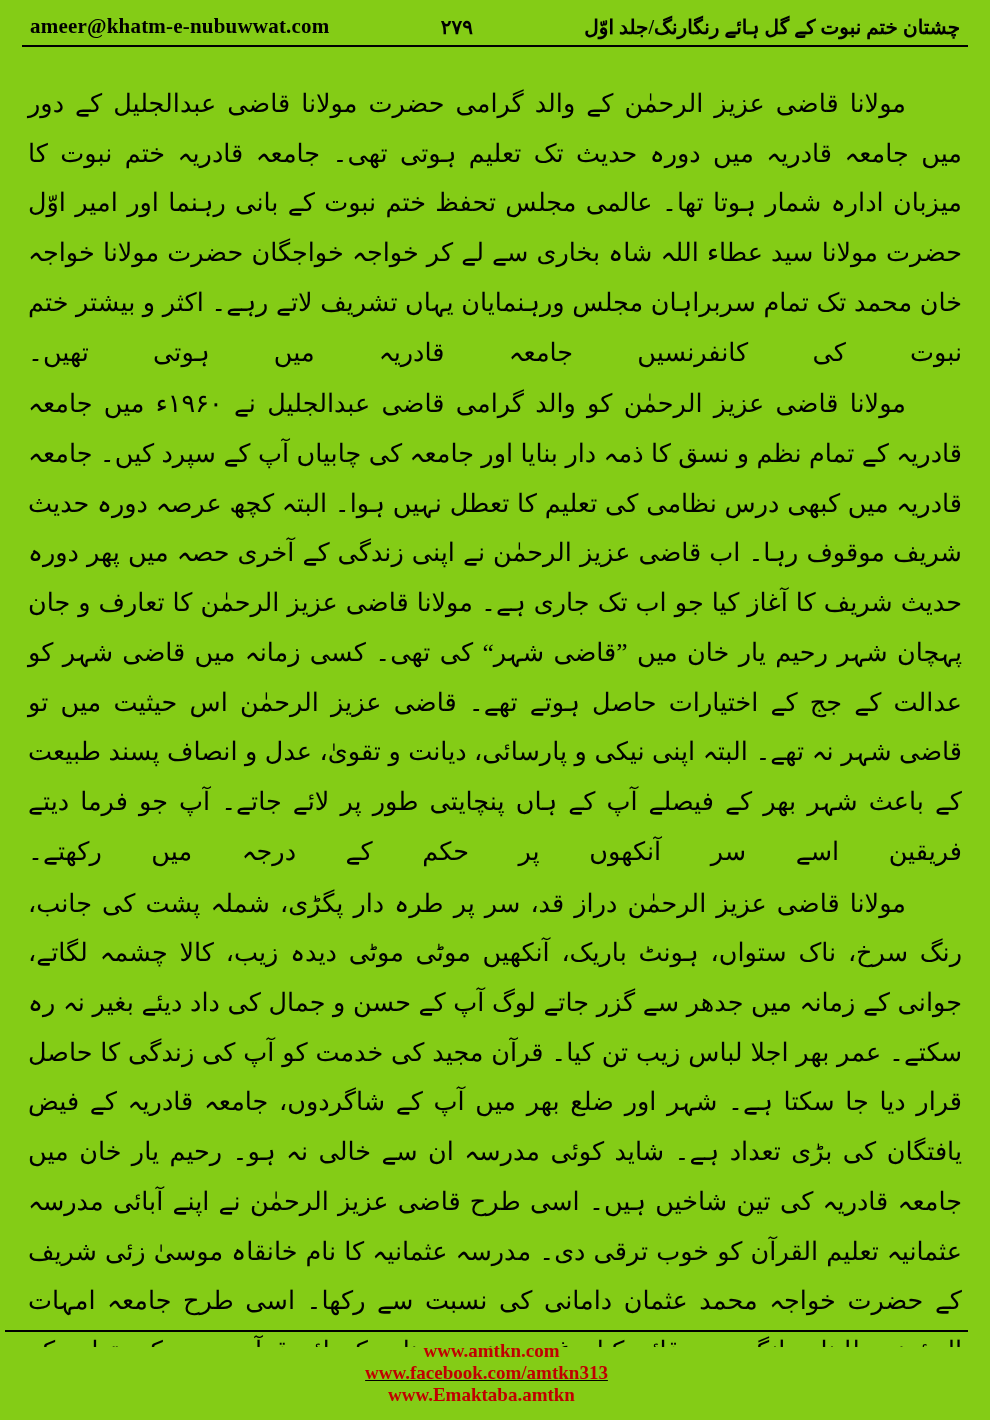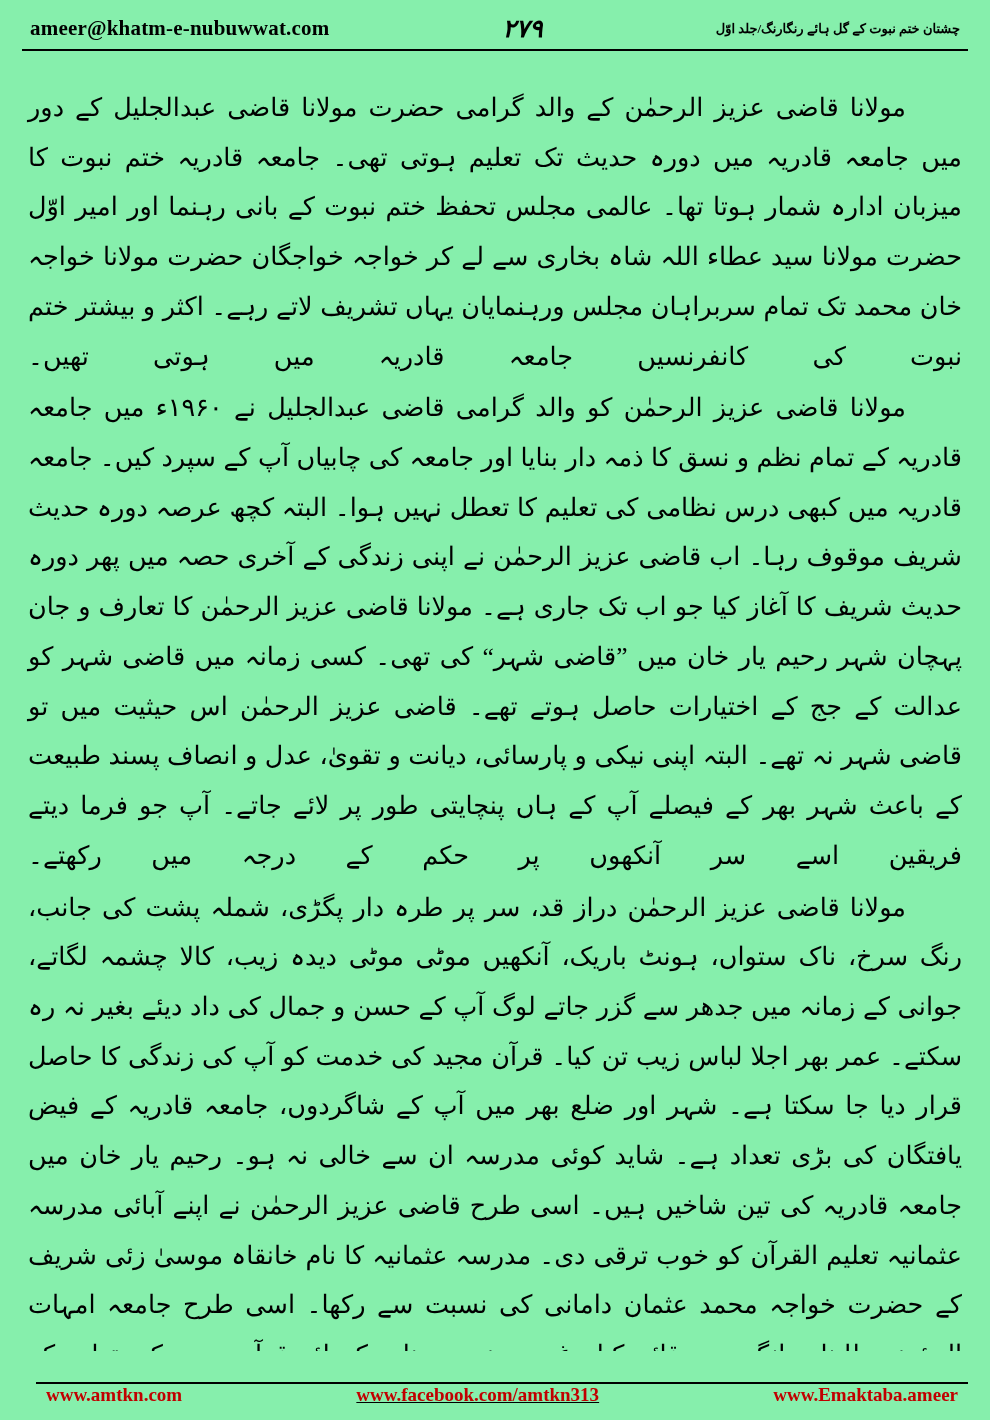--- a/index.html
+++ b/index.html
@@ -4,21 +4,21 @@
 <style>
   html, body {
     margin: 0;
     padding: 0;
     background: #ffffff;
   }
   .page {
     position: relative;
     width: 990px;
     height: 1420px;
-    background: #86efac;
+    background: #84cc16;
     box-sizing: border-box;
     padding: 14px 22px 10px 22px;
     font-family: "Liberation Serif", serif;
     color: #000000;
     overflow: hidden;
   }
 
   
   .header {
     display: flex;
@@ -28,27 +28,26 @@
     border-bottom: 2px solid #000;
   }
   .header-left {
     font-family: "Liberation Serif", serif;
     font-size: 21px;
     font-weight: bold;
     letter-spacing: 0.2px;
     white-space: nowrap;
   }
   .header-center {
-    font-size: 25px;
+    font-size: 20px;
     font-weight: bold;
     direction: rtl;
-    font-style: italic;
   }
   .header-right {
-    font-size: 13px;
+    font-size: 20px;
     font-weight: bold;
     direction: rtl;
     white-space: nowrap;
   }
 
   
   .content {
     direction: rtl;
     text-align: justify;
     text-align-last: justify;
@@ -62,29 +61,30 @@
     margin: 0 0 2px 0;
     text-indent: 56px;
     text-align: justify;
     text-align-last: justify;
     word-spacing: 1px;
   }
 
   
   .footer {
     position: absolute;
-    left: 36px;
+    left: 5px;
     right: 22px;
     bottom: 14px;
     border-top: 2px solid #000;
-    padding-top: 0;
+    padding-top: 8px;
     display: flex;
     align-items: center;
     justify-content: space-between;
     direction: ltr;
+    flex-direction: column;
   }
   .footer a, .footer span.flink {
     color: #c00000;
     font-family: "Liberation Serif", serif;
     font-size: 19px;
     font-weight: bold;
     text-decoration: none;
     white-space: nowrap;
   }
   .footer .f-left { flex: 0 0 auto; padding-left: 10px; }
@@ -105,16 +105,16 @@
   <div class="content">
     <p class="para">مولانا قاضی عزیز الرحمٰن کے والد گرامی حضرت مولانا قاضی عبدالجلیل کے دور میں جامعہ قادریہ میں دورہ حدیث تک تعلیم ہوتی تھی۔ جامعہ قادریہ ختم نبوت کا میزبان ادارہ شمار ہوتا تھا۔ عالمی مجلس تحفظ ختم نبوت کے بانی رہنما اور امیر اوّل حضرت مولانا سید عطاء اللہ شاہ بخاری سے لے کر خواجہ خواجگان حضرت مولانا خواجہ خان محمد تک تمام سربراہان مجلس ورہنمایان یہاں تشریف لاتے رہے۔ اکثر و بیشتر ختم نبوت کی کانفرنسیں جامعہ قادریہ میں ہوتی تھیں۔</p>
     <p class="para">مولانا قاضی عزیز الرحمٰن کو والد گرامی قاضی عبدالجلیل نے ۱۹۶۰ء میں جامعہ قادریہ کے تمام نظم و نسق کا ذمہ دار بنایا اور جامعہ کی چابیاں آپ کے سپرد کیں۔ جامعہ قادریہ میں کبھی درس نظامی کی تعلیم کا تعطل نہیں ہوا۔ البتہ کچھ عرصہ دورہ حدیث شریف موقوف رہا۔ اب قاضی عزیز الرحمٰن نے اپنی زندگی کے آخری حصہ میں پھر دورہ حدیث شریف کا آغاز کیا جو اب تک جاری ہے۔ مولانا قاضی عزیز الرحمٰن کا تعارف و جان پہچان شہر رحیم یار خان میں ”قاضی شہر“ کی تھی۔ کسی زمانہ میں قاضی شہر کو عدالت کے جج کے اختیارات حاصل ہوتے تھے۔ قاضی عزیز الرحمٰن اس حیثیت میں تو قاضی شہر نہ تھے۔ البتہ اپنی نیکی و پارسائی، دیانت و تقویٰ، عدل و انصاف پسند طبیعت کے باعث شہر بھر کے فیصلے آپ کے ہاں پنچایتی طور پر لائے جاتے۔ آپ جو فرما دیتے فریقین اسے سر آنکھوں پر حکم کے درجہ میں رکھتے۔</p>
     <p class="para">مولانا قاضی عزیز الرحمٰن دراز قد، سر پر طرہ دار پگڑی، شملہ پشت کی جانب، رنگ سرخ، ناک ستواں، ہونٹ باریک، آنکھیں موٹی موٹی دیدہ زیب، کالا چشمہ لگاتے، جوانی کے زمانہ میں جدھر سے گزر جاتے لوگ آپ کے حسن و جمال کی داد دیئے بغیر نہ رہ سکتے۔ عمر بھر اجلا لباس زیب تن کیا۔ قرآن مجید کی خدمت کو آپ کی زندگی کا حاصل قرار دیا جا سکتا ہے۔ شہر اور ضلع بھر میں آپ کے شاگردوں، جامعہ قادریہ کے فیض یافتگان کی بڑی تعداد ہے۔ شاید کوئی مدرسہ ان سے خالی نہ ہو۔ رحیم یار خان میں جامعہ قادریہ کی تین شاخیں ہیں۔ اسی طرح قاضی عزیز الرحمٰن نے اپنے آبائی مدرسہ عثمانیہ تعلیم القرآن کو خوب ترقی دی۔ مدرسہ عثمانیہ کا نام خانقاہ موسیٰ زئی شریف کے حضرت خواجہ محمد عثمان دامانی کی نسبت سے رکھا۔ اسی طرح جامعہ امہات المؤمنین للبنات انگہ میں قائم کیا۔ غرض بنین و بنات کے لئے قرآن مجید کی تعلیم کے دروازے کھول دیئے۔ مولانا قاضی عزیز الرحمٰن کے تعویذات کا بڑا حلقہ تھا۔ تمام شہر کے ضرورت مند آتے اور آپ ان کی خدمت کرتے۔</p>
 
   </div>
 
   <div class="footer">
     <div class="f-left"><span class="flink" style="color: rgb(192, 0, 0);">www.amtkn.com</span></div>
     <div class="f-center"><span class="flink" style="color: rgb(192, 0, 0);">www.facebook.com/amtkn313</span></div>
-    <div class="f-right"><span class="flink" style="color: rgb(192, 0, 0);">www.Emaktaba.ameer</span></div>
+    <div class="f-right"><span class="flink" style="color: rgb(192, 0, 0);">www.Emaktaba.amtkn</span></div>
   </div>
 
 </div>
 
 </body></html>

